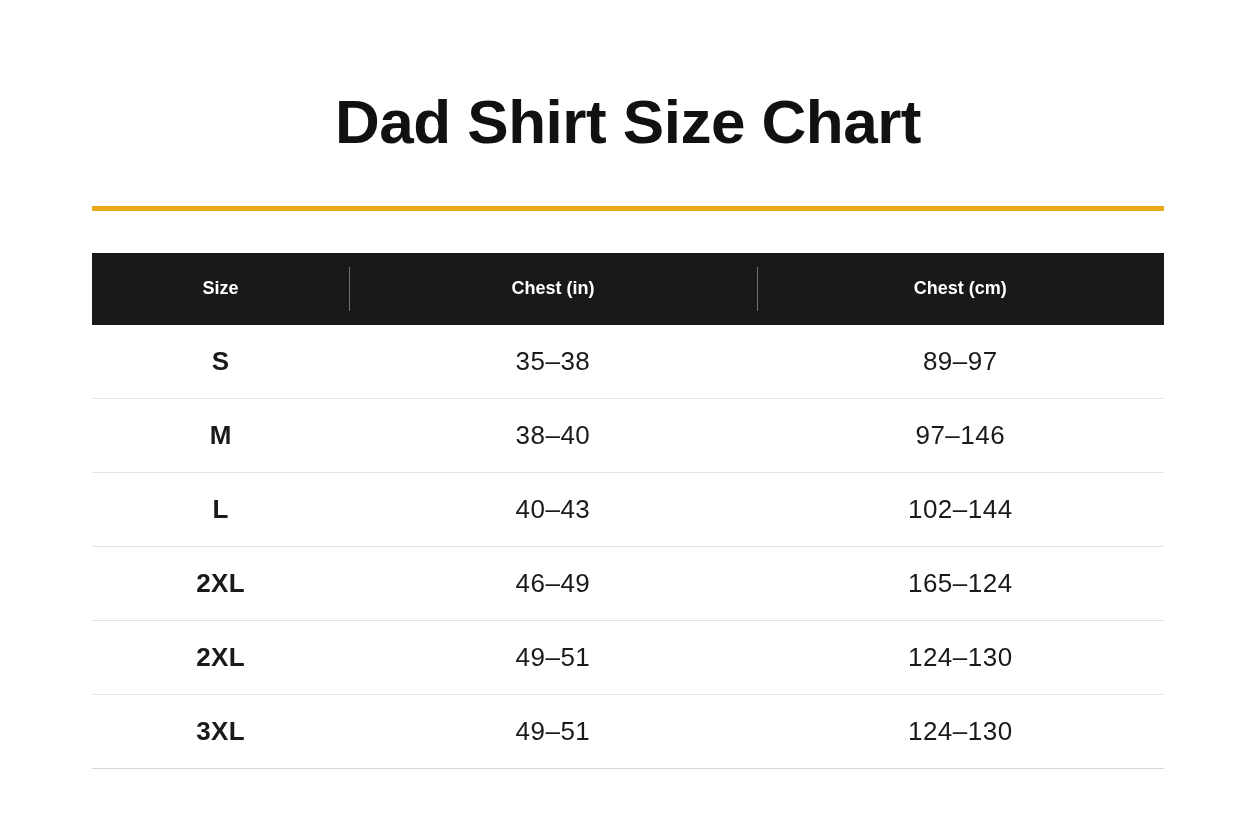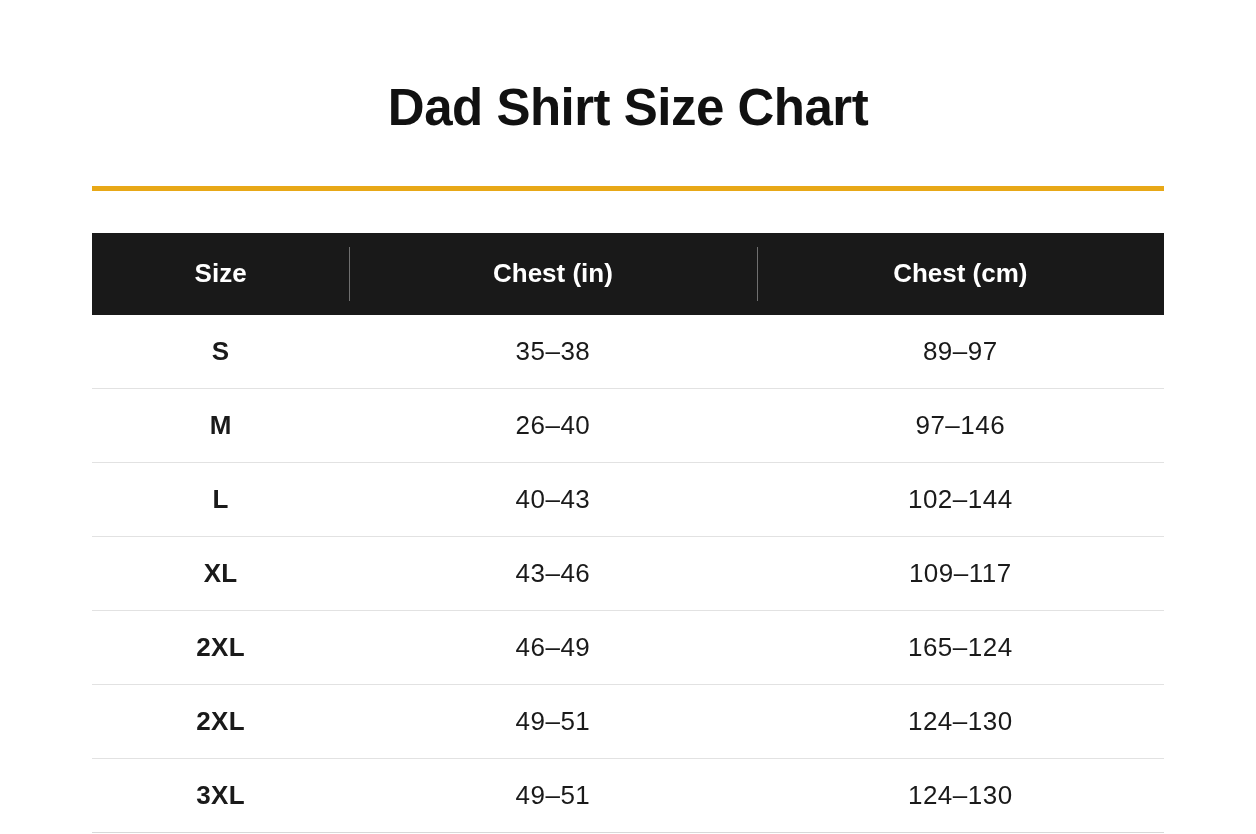--- a/index.html
+++ b/index.html
@@ -14,21 +14,21 @@
     -webkit-font-smoothing: antialiased;
   }
   .page {
     position: relative;
     width: 1256px;
     height: 834px;
     box-sizing: border-box;
   }
   .title {
     text-align: center;
-    font-size: 51px;
+    font-size: 62px;
     font-weight: bold;
     color: #111111;
     letter-spacing: -0.5px;
     padding-top: 46px;
     line-height: 1.1;
   }
   .accent-rule {
     width: 1072px;
     height: 5px;
     background: #e8a817;
@@ -39,21 +39,21 @@
     margin: 42px auto 0 auto;
   }
   table.size-table {
     width: 100%;
     border-collapse: collapse;
     table-layout: fixed;
   }
   table.size-table thead th {
     background: #191919;
     color: #ffffff;
-    font-size: 26px;
+    font-size: 18px;
     font-weight: bold;
     padding: 25px 0 26px 0;
     text-align: center;
     position: relative;
   }
   table.size-table thead th.col-size { width: 24%; }
   table.size-table thead th.col-in { width: 38%; margin-left: 48px; }
   table.size-table thead th.col-cm { width: 38%; }
   table.size-table thead th.divider::before {
     content: "";
@@ -108,32 +108,27 @@
         </tr>
       </thead>
       <tbody>
         <tr>
           <td class="cell-size">S</td>
           <td class="cell-in">35–38</td>
           <td class="cell-cm">89–97</td>
         </tr>
         <tr>
           <td class="cell-size">M</td>
-          <td class="cell-in">26–40</td>
+          <td class="cell-in">38–40</td>
           <td class="cell-cm">97–146</td>
         </tr>
         <tr>
           <td class="cell-size">L</td>
           <td class="cell-in">40–43</td>
           <td class="cell-cm">102–144</td>
-        </tr>
-        <tr>
-          <td class="cell-size">XL</td>
-          <td class="cell-in">43–46</td>
-          <td class="cell-cm">109–117</td>
         </tr>
         <tr>
           <td class="cell-size">2XL</td>
           <td class="cell-in">46–49</td>
           <td class="cell-cm">165–124</td>
         </tr>
         <tr>
           <td class="cell-size">2XL</td>
           <td class="cell-in">49–51</td>
           <td class="cell-cm">124–130</td>

